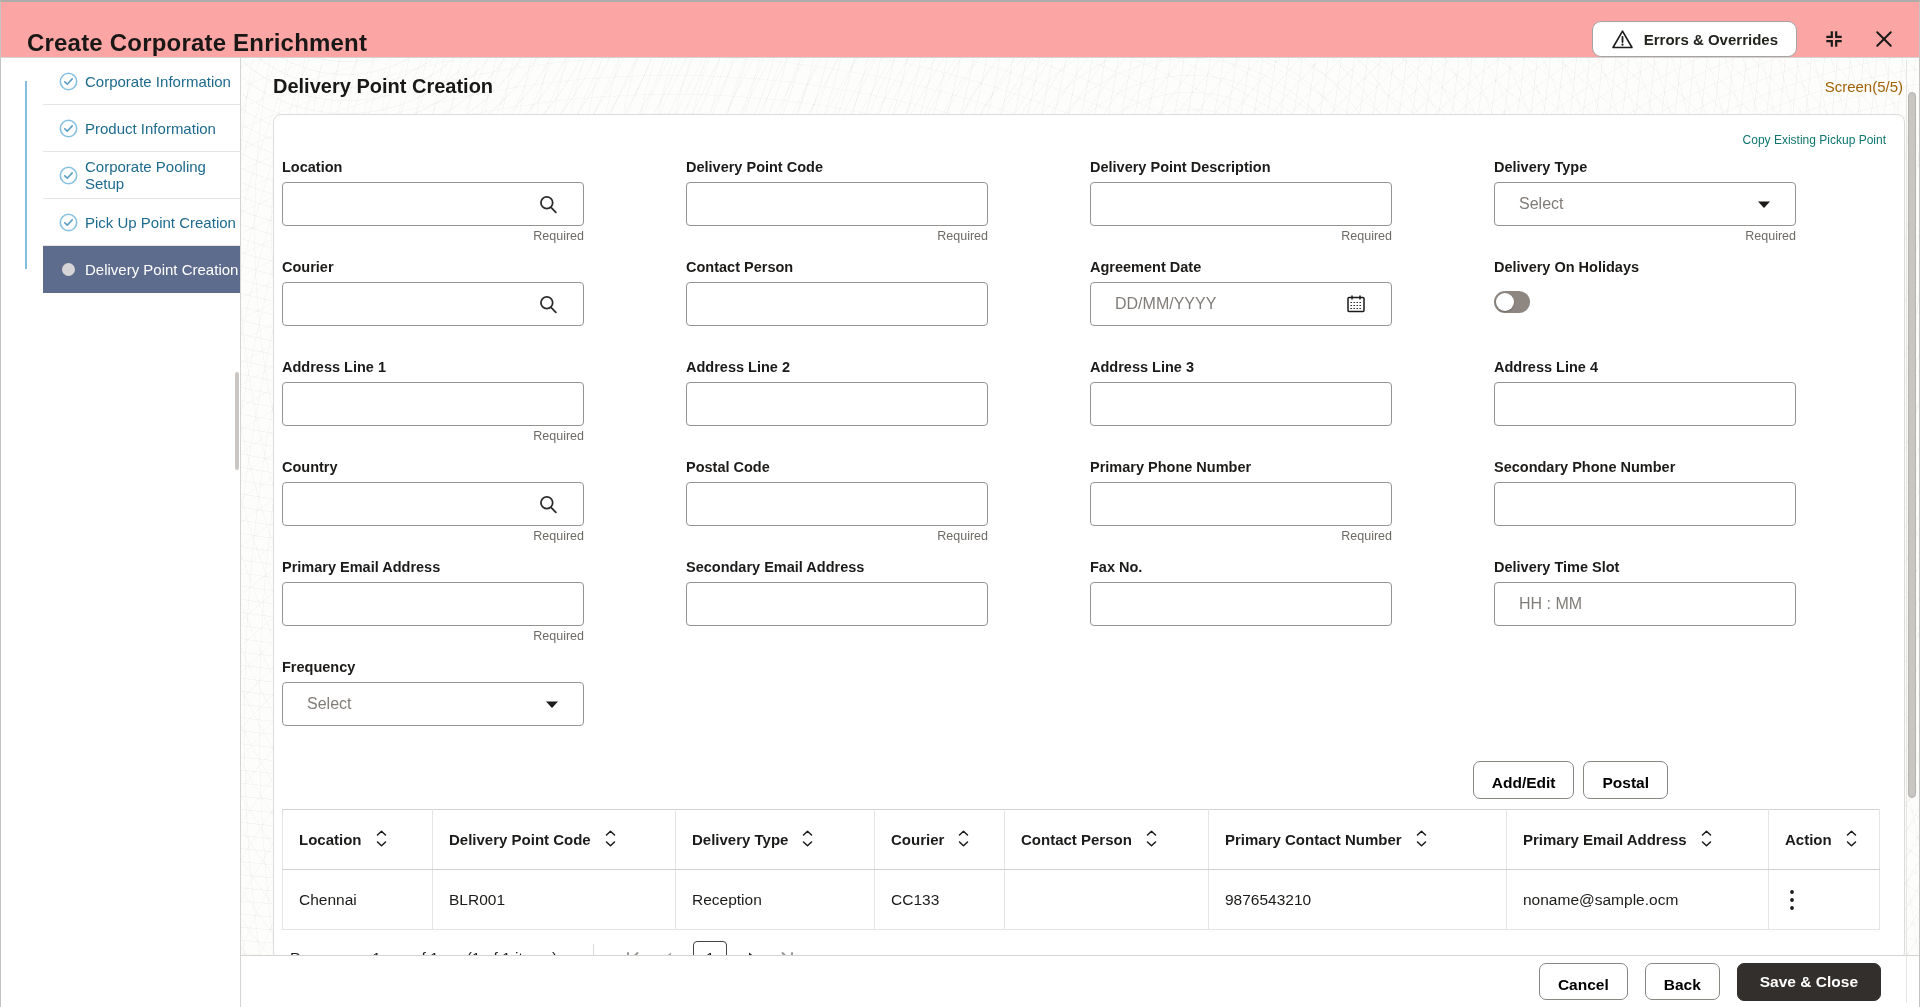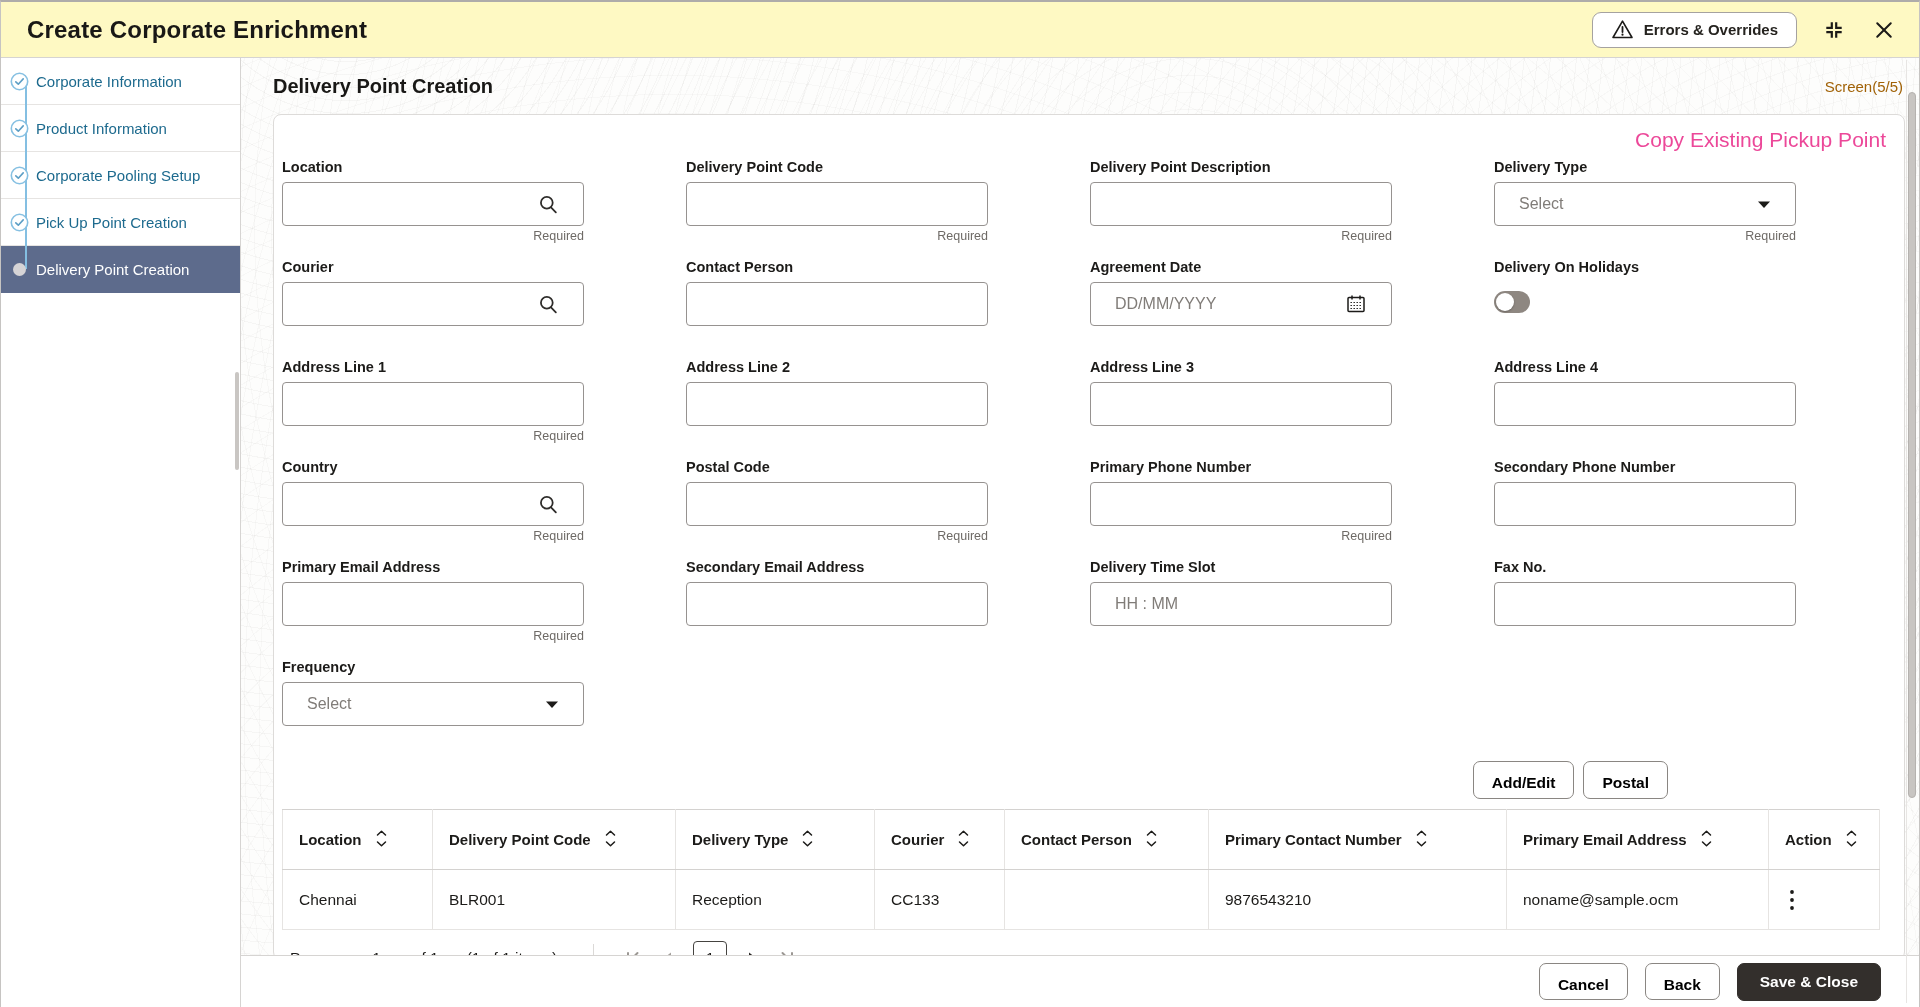--- a/index.html
+++ b/index.html
@@ -3,22 +3,22 @@
 <meta charset="utf-8">
 <style>
   * { margin:0; padding:0; box-sizing:border-box; }
   html,body { width:1920px; height:1007px; overflow:hidden; }
   body { font-family:"Liberation Sans", sans-serif; color:#1c1b19; background:#b7b5b3; }
 
   .window { position:relative; width:1920px; height:1007px; background:#fff;
             border-top:2px solid #aeacaa; border-left:1px solid #c6c4c2; border-right:1px solid #c6c4c2; }
 
   
-  .titlebar { position:absolute; top:0; left:0; right:0; height:56px; background:#fef9c3;
-              border-bottom:1px solid #d6d4d2; display:flex; align-items:center;
+  .titlebar { position:absolute; top:0; left:0; right:0; height:56px; background:#fca5a5;
+              border-bottom:1px solid #d6d4d2; display:flex; align-items:flex-end;
               padding:0 22px 0 26px; z-index:5; }
   .app-title { font-size:24px; font-weight:700; color:#191816; letter-spacing:.2px; }
   .titlebar-right { margin-left:auto; display:flex; align-items:center; gap:24px; }
   .errors-btn { display:flex; align-items:center; gap:10px; height:36px; padding:16px 18px;
                 border:1px solid #a5a2a0; border-radius:9px; background:#fff; cursor:pointer;
                 font-size:15px; font-weight:700; color:#25231f; }
   .iconbtn { width:26px; height:26px; display:flex; align-items:center; justify-content:center; cursor:pointer; }
 
   
   .app { position:absolute; top:56px; left:0; right:0; bottom:0; background:#fdfdfc; }
@@ -27,42 +27,42 @@
       repeating-radial-gradient(circle at 18% -12%, rgba(110,104,98,.05) 0 1px, transparent 1px 13px),
       repeating-radial-gradient(circle at 62% 18%,  rgba(110,104,98,.04) 0 1px, transparent 1px 17px),
       repeating-radial-gradient(circle at 105% 70%, rgba(110,104,98,.04) 0 1px, transparent 1px 15px),
       repeating-radial-gradient(circle at 35% 110%, rgba(110,104,98,.035) 0 1px, transparent 1px 19px); }
 
   
   .sidebar { position:absolute; top:0; left:0; width:240px; height:100%;
              background:#fff; border-right:1px solid #d6d4d2; z-index:2; }
   .steps { position:relative; }
   .step { position:relative; height:47px; display:flex; align-items:center;
-          padding-left:9px; border-bottom:1px solid #e6e4e2; cursor:pointer; background:#fff; }
+          padding-left:16px; border-bottom:1px solid #e6e4e2; cursor:pointer; background:#fff;margin-left:42px; }
   .step .steplabel { margin-left:7px; font-size:15px; color:#1d6a8e; position:relative; z-index:3; }
   .stepicon { position:relative; z-index:3; display:flex; align-items:center; justify-content:center; }
   .step .bullet { display:none; width:13px; height:13px; margin:0 3px; border-radius:50%; background:#d6d4d6; }
   .step.active { background:#5d6b8c; border-bottom-color:#5d6b8c; }
   .step.active .steplabel { color:#fff; }
   .step.active .bullet { display:block; }
   .connector { position:absolute; left:24px; top:23px; width:2px; height:188px;
                background:#84bfe2; z-index:2; pointer-events:none; }
   .side-scrollthumb { position:absolute; right:1px; top:314px; width:4px; height:98px;
                       background:#c9c6c3; border-radius:2px; }
 
   
   .content { position:absolute; top:0; left:240px; right:0; bottom:0; z-index:1; }
   .content-header { height:56px; display:flex; align-items:center; padding:0 16px 0 32px; }
   .section-title { font-size:20px; font-weight:700; color:#191816; }
   .screen-label { margin-left:auto; font-size:15px; color:#a16207; }
 
   .card { position:relative; margin:0 14px 0 32px; height:846px; background:#fff;
           border:1px solid #dddbd9; border-radius:8px; padding:10px 12px 0 8px; }
   .copy-row { height:30px; display:flex; justify-content:flex-end; align-items:center; padding-right:6px; }
-  .copy-link { color:#ec4899; font-size:21px; cursor:pointer;text-align:center; }
+  .copy-link { color:#0f766e; font-size:12px; cursor:pointer;text-align:center; }
 
   
   .form-grid { display:grid; grid-template-columns:repeat(4,302px); column-gap:102px;
                row-gap:10px; margin-top:4px; }
   .cell { }
   .flabel { font-size:14.5px; font-weight:700; color:#1c1b19; margin-bottom:7px; }
   .fbox { height:44px; border:1px solid #969290; border-radius:4px; background:#fff;
           display:flex; align-items:center; padding:0 24px; cursor:text; }
   .ph { flex:1; font-size:16px; color:#807c78; white-space:nowrap; overflow:hidden; }
   .fbox .ficon { display:none; align-items:center; justify-content:center; margin-left:8px; cursor:pointer; }
@@ -439,34 +439,34 @@
             <div class="cell text">
               <div class="flabel">Secondary Email Address</div>
               <div class="fbox">
                 <span class="ph"></span>
 
               </div>
 
               <div class="req"></div>
             </div>
 
+            <div class="cell text">
+              <div class="flabel">Fax No.</div>
+              <div class="fbox">
+                <span class="ph"></span>
+
+              </div>
+
+              <div class="req"></div>
+            </div>
+
             <div class="cell time">
               <div class="flabel">Delivery Time Slot</div>
               <div class="fbox">
                 <span class="ph">HH : MM</span>
-
-              </div>
-
-              <div class="req"></div>
-            </div>
-
-            <div class="cell text">
-              <div class="flabel">Fax No.</div>
-              <div class="fbox">
-                <span class="ph"></span>
 
               </div>
 
               <div class="req"></div>
             </div>
 
             <div class="cell select">
               <div class="flabel">Frequency</div>
               <div class="fbox">
                 <span class="ph">Select</span>

